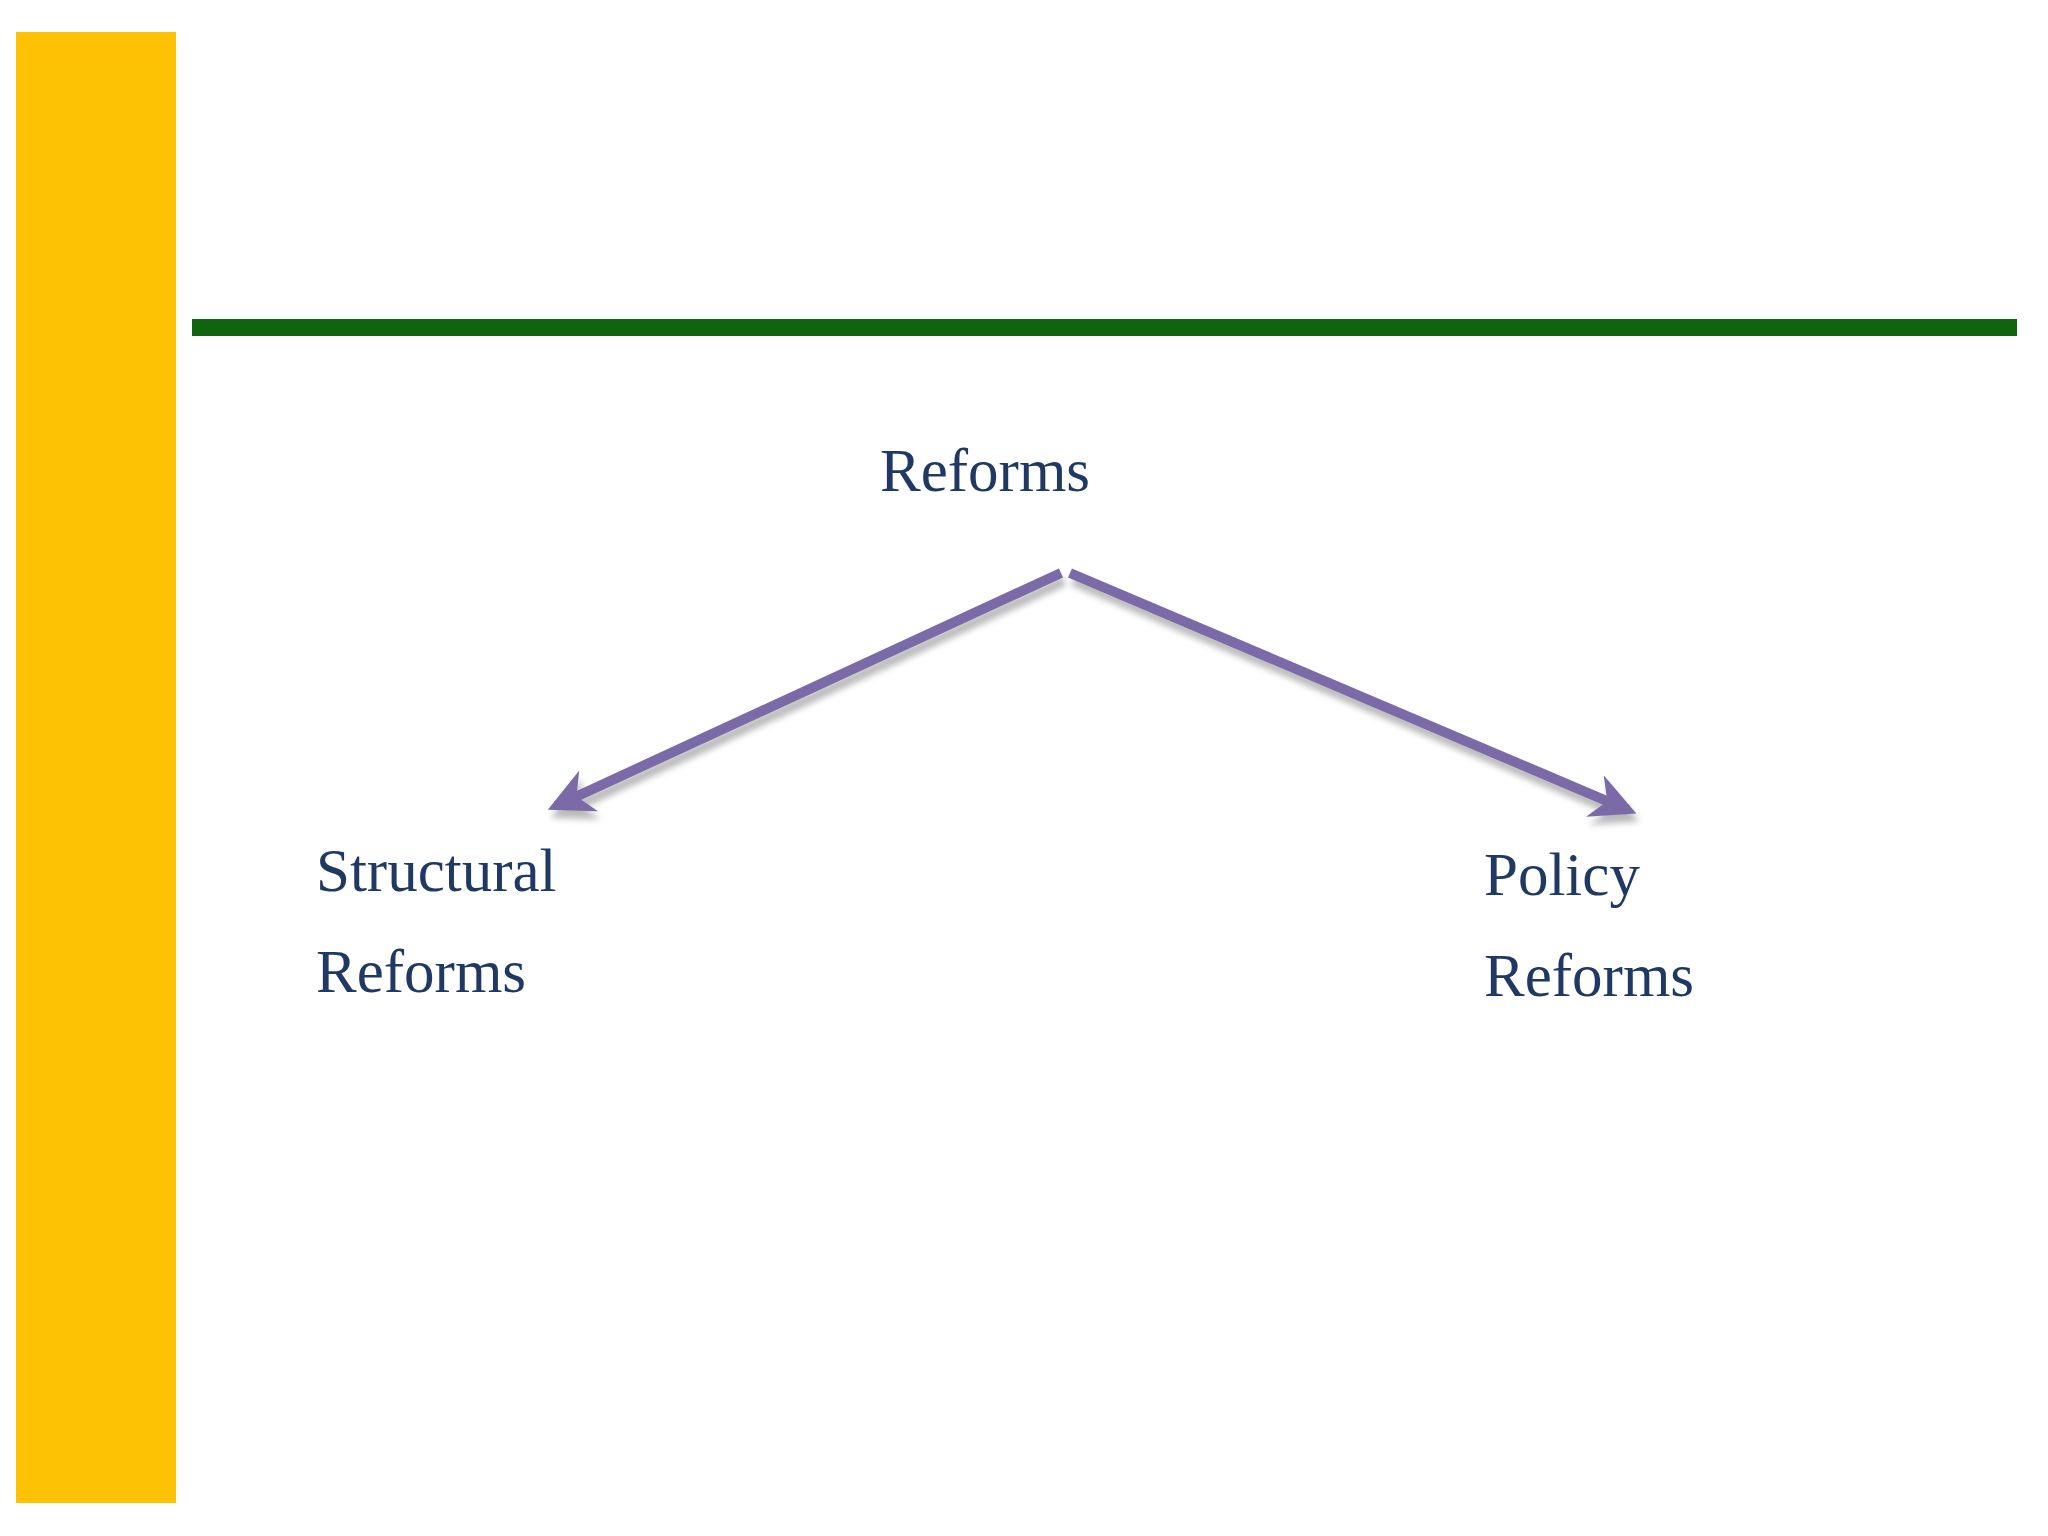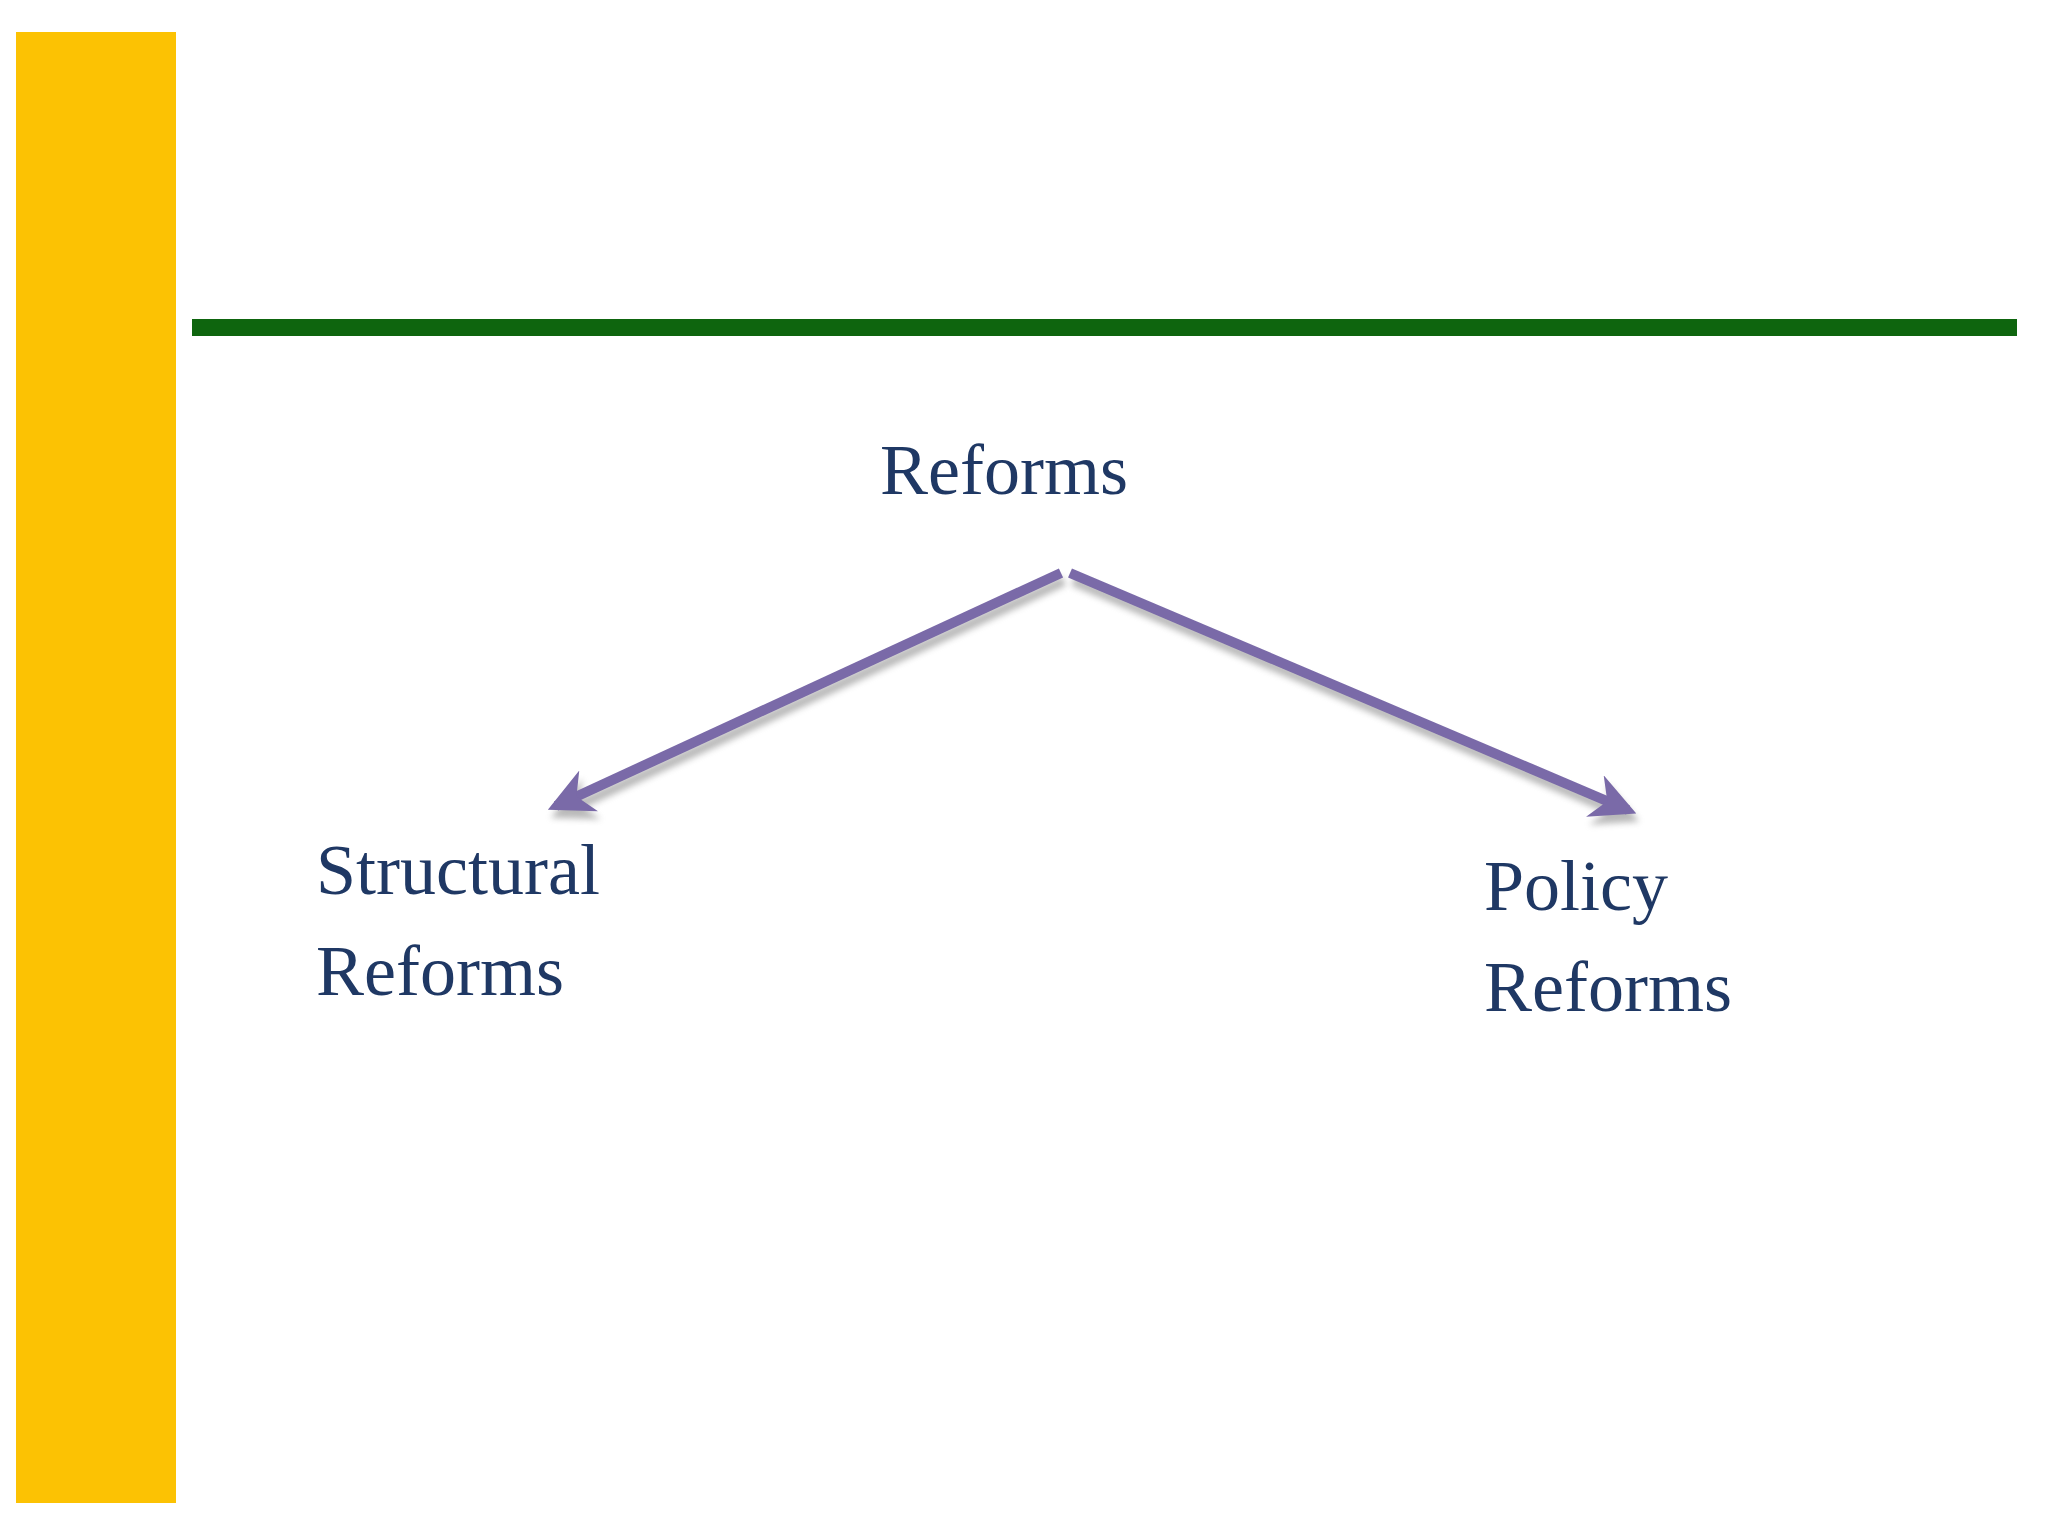--- a/index.html
+++ b/index.html
@@ -38,37 +38,36 @@
   .title-divider {
     position: absolute;
     left: 192px;
     top: 319px;
     width: 1825px;
     height: 17px;
     background: var(--divider, #0E650E);
   }
   .node {
     position: absolute;
-    font-size: 72px;
+    font-size: 61px;
     line-height: 101px;
     white-space: pre-line;
     color: var(--text, #1F3864);
   }
   .node-root {
     left: 880px;
     top: 420px;
   }
   .node-structural {
     left: 316px;
     top: 820px;
   }
   .node-policy {
     left: 1484px;
     top: 824px;
-    margin-top: 12px;
   }
   .diagram-arrows {
     position: absolute;
     left: 0;
     top: 0;
     width: 2048px;
     height: 1536px;
     pointer-events: none;
   }
   .diagram-arrows path.branch {

